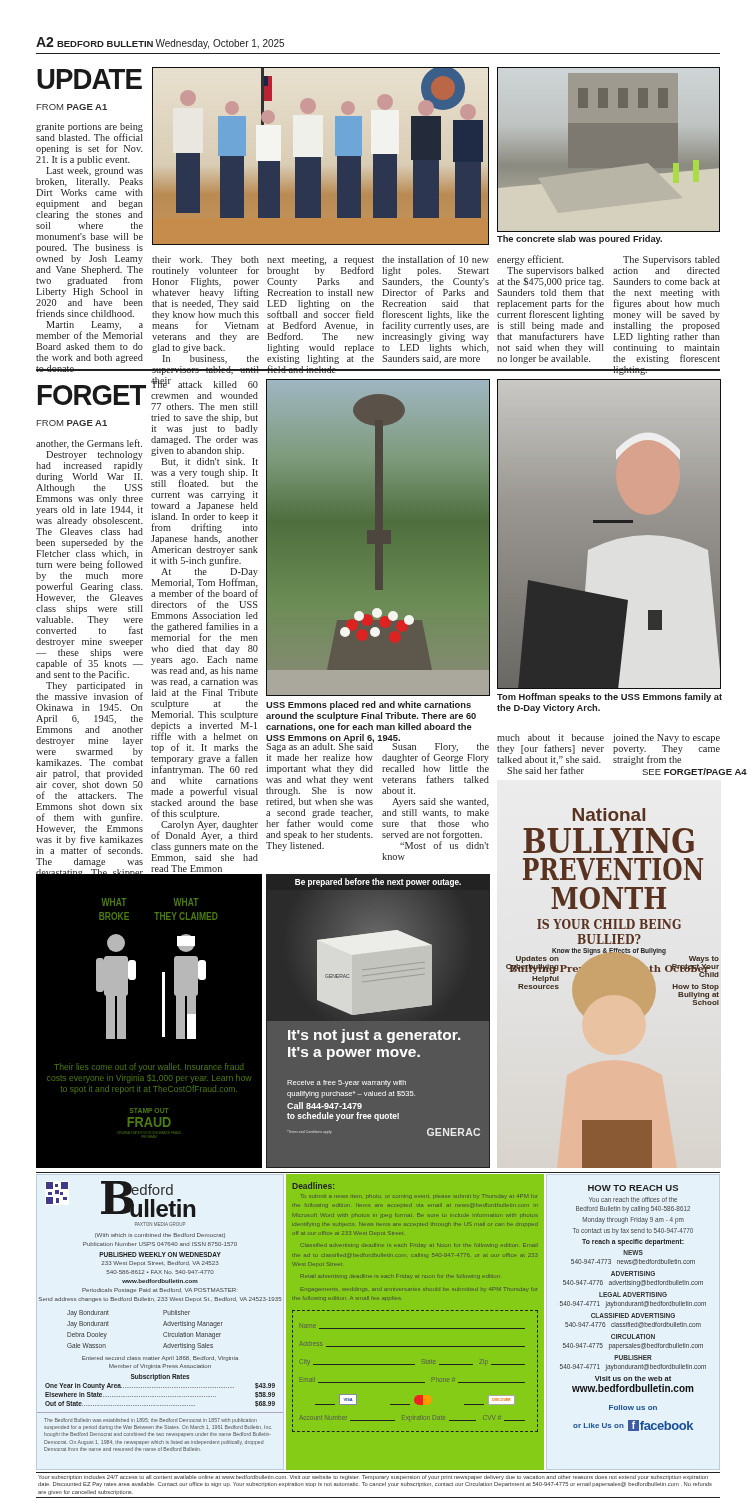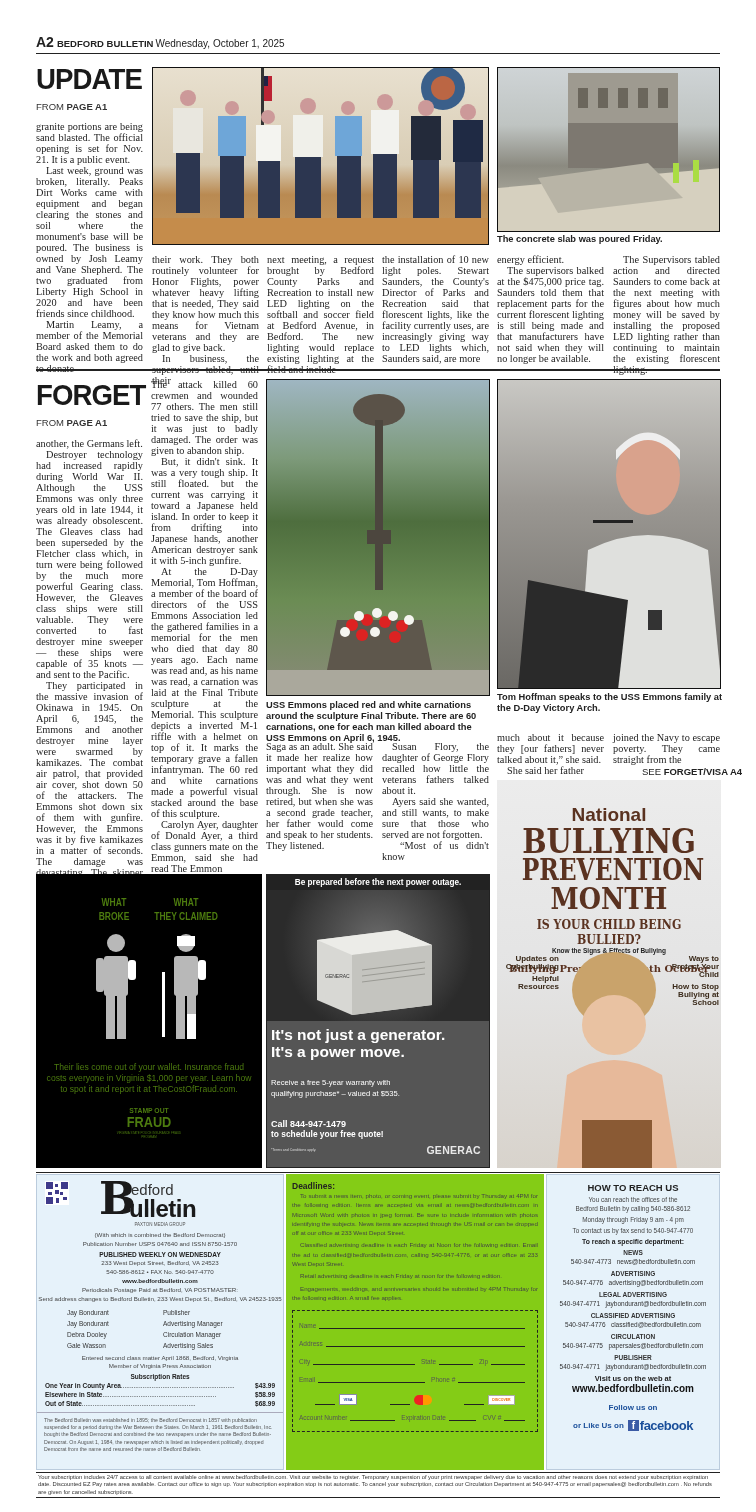--- a/index.html
+++ b/index.html
@@ -201,21 +201,21 @@
   <p>Ayers said she wanted, and still wants, to make sure that those who served are not forgotten.</p>
   <p style="text-indent:18px">“Most of us didn't know</p>
 </div>
 <div class="abs col" style="left:497px;top:732px;width:107px">
   <p class="noind">much about it because they [our fathers] never talked about it,” she said.</p>
   <p>She said her father</p>
 </div>
 <div class="abs col" style="left:613px;top:732px;width:107px">
   <p class="noind">joined the Navy to escape poverty. They came straight from the</p>
 </div>
-<div class="abs see" style="left:642px;top:766px"><span>SEE</span> <b>FORGET/VISA A4</b></div>
+<div class="abs see" style="left:642px;top:766px"><span>SEE</span> <b>FORGET/PAGE A4</b></div>
 
 <div class="abs rule" style="left:36px;top:777px;width:455px;height:0"></div>
 
 <div class="abs" style="left:497px;top:780px;width:224px;height:388px;background:linear-gradient(180deg,#ececec 0%,#e4e4e4 50%,#d8d3cc 100%);overflow:hidden;text-align:center;font-family:'Liberation Sans',sans-serif;color:#5a3220">
   <div style="font-weight:900;font-size:19px;margin-top:24px">National</div>
   <div style="font-weight:900;font-size:34px;line-height:30px;font-family:'DejaVu Serif',serif;transform:scaleX(0.85)">BULLYING</div>
   <div style="font-weight:900;font-size:30px;line-height:28px;font-family:'DejaVu Serif',serif;transform:scaleX(0.78)">PREVENTION</div>
   <div style="font-weight:900;font-size:30px;line-height:30px;font-family:'DejaVu Serif',serif;transform:scaleX(0.85)">MONTH</div>
   <div style="font-weight:900;font-size:12.5px;margin-top:3px;font-family:'DejaVu Serif',serif;transform:scaleX(0.88)">IS YOUR CHILD BEING BULLIED?</div>
   <div style="font-weight:bold;font-size:6.5px;color:#222">Know the Signs &amp; Effects of Bullying</div>
@@ -281,25 +281,25 @@
       <polygon points="10,20 90,10 125,25 45,35" fill="#ecece8"></polygon>
       <polygon points="45,35 125,25 125,85 45,95" fill="#c4c4bf"></polygon>
       <g stroke="#9a9a94" stroke-width="1">
           <line x1="55" y1="50" x2="118" y2="42"></line>
           <line x1="55" y1="56" x2="118" y2="48"></line>
           <line x1="55" y1="62" x2="118" y2="54"></line>
         </g>
       <text x="18" y="58" font-size="5" fill="#333" font-family="Liberation Sans, sans-serif">GENERAC</text>
     </svg>
   </div>
-  <div style="padding:5px 8px 0 4px">
+  <div style="padding:5px 8px 0 20px">
     <div style="font-weight:bold;font-size:15.5px;line-height:17px">It's not just a generator.</div>
     <div style="font-weight:bold;font-size:15.5px;line-height:17px">It's a power move.</div>
     <div style="font-size:7.6px;line-height:11px;margin-top:17px;width:140px">Receive a free 5-year warranty with qualifying purchase* – valued at $535.</div>
-    <div style="font-weight:bold;font-size:9px;margin-top:20px">Call 844-947-1479</div>
+    <div style="font-weight:bold;font-size:9px;margin-top:2px">Call 844-947-1479</div>
     <div style="font-weight:bold;font-size:8.4px">to schedule your free quote!</div>
     <div style="display:flex;justify-content:space-between;align-items:center;margin-top:5px">
       <span style="font-size:3.5px;color:#ddd">*Terms and Conditions apply.</span>
       <span style="font-weight:900;font-size:10.5px;color:#e8e8e8;letter-spacing:0.3px">GENERAC</span>
     </div>
   </div>
 </div>
 
 <div class="abs rule" style="left:36px;top:1172px;width:684px;height:1px"></div>
 

